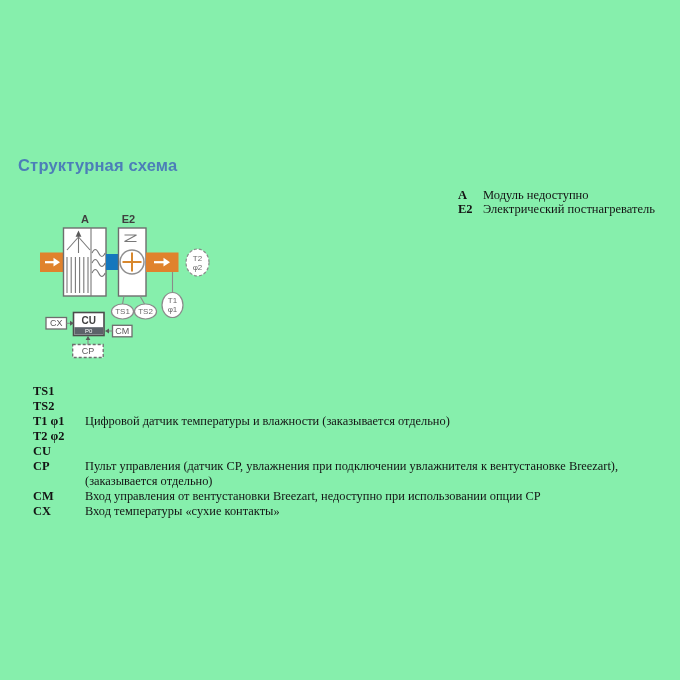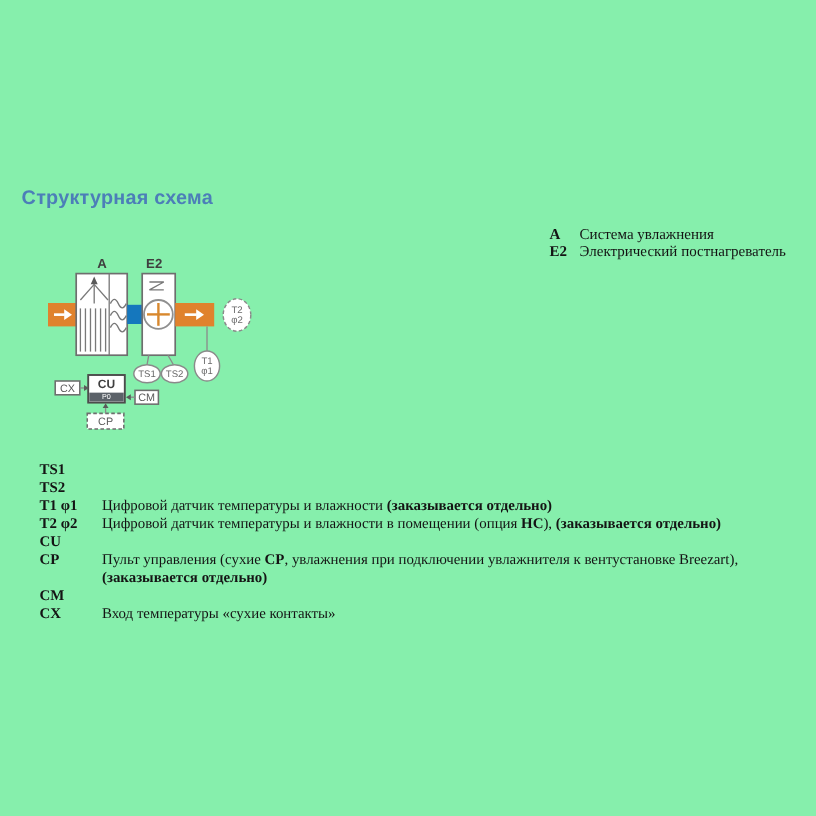--- a/index.html
+++ b/index.html
@@ -35,21 +35,21 @@
   .port-label{font-family:"Liberation Sans",sans-serif;font-size:6px;fill:#ffffff;text-anchor:middle;}
 
   
   .side-legend{position:absolute;left:458px;top:188px;font-size:12.5px;line-height:14px;}
   .side-legend .row{display:flex;}
   .side-legend .term{width:25px;font-weight:bold;flex-shrink:0;}
   .legend{position:absolute;left:33px;top:384px;width:645px;font-size:12.4px;line-height:15px;}
   .legend .row{display:flex;}
   .legend .term{width:52px;font-weight:bold;flex-shrink:0;}
   .legend .desc{white-space:nowrap;}
-  .b{font-weight:bold;}
+  .b{font-weight:normal;}
 </style>
 </head>
 <body>
 
 <div id="page">
 
   <div class="page-title">Структурная схема</div>
 
   <svg class="diagram" width="180" height="160" viewBox="0 0 180 160">
 
@@ -157,55 +157,55 @@
       <rect class="dashed-box" x="32.7" y="139.5" width="30.5" height="13"></rect>
       <text class="ctrl-label" x="48" y="149.3">CP</text>
       <line class="conn" x1="48" y1="139.5" x2="48" y2="134.5"></line>
       <polygon class="gray-head" points="45.6,135 48,131 50.4,135"></polygon>
     </g>
   </svg>
 
   <div class="side-legend">
     <div class="row">
       <div class="term">A</div>
-      <div class="desc">Система увлажнения</div>
+      <div class="desc">Модуль недоступно</div>
     </div>
     <div class="row">
       <div class="term">E2</div>
       <div class="desc">Электрический постнагреватель</div>
     </div>
   </div>
 
   <div class="legend">
     <div class="row">
       <div class="term">TS1</div>
     </div>
     <div class="row">
       <div class="term">TS2</div>
     </div>
     <div class="row">
       <div class="term">T1 φ1</div>
       <div class="desc"><span>Цифровой датчик температуры и влажности </span><span class="b">(заказывается отдельно)</span></div>
     </div>
     <div class="row">
       <div class="term">T2 φ2</div>
-      <div class="desc"><span>Цифровой датчик температуры и влажности в помещении (опция </span><span class="b">НС</span><span>), </span><span class="b">(заказывается отдельно)</span></div>
     </div>
     <div class="row">
       <div class="term">CU</div>
     </div>
     <div class="row">
       <div class="term">CP</div>
       <div>
-        <div class="desc"><span>Пульт управления (сухие </span><span class="b">СР</span><span>, увлажнения при подключении увлажнителя к вентустановке Breezart),</span></div>
+        <div class="desc"><span>Пульт управления (датчик </span><span class="b">СР</span><span>, увлажнения при подключении увлажнителя к вентустановке Breezart),</span></div>
         <div class="desc"><span class="b">(заказывается отдельно)</span></div>
       </div>
     </div>
     <div class="row">
       <div class="term">CM</div>
+      <div class="desc"><span>Вход управления от вентустановки Breezart, недоступно при использовании опции СР</span></div>
     </div>
     <div class="row">
       <div class="term">CX</div>
       <div class="desc"><span>Вход температуры «сухие контакты»</span></div>
     </div>
   </div>
 
 </div>
 
 </body></html>

